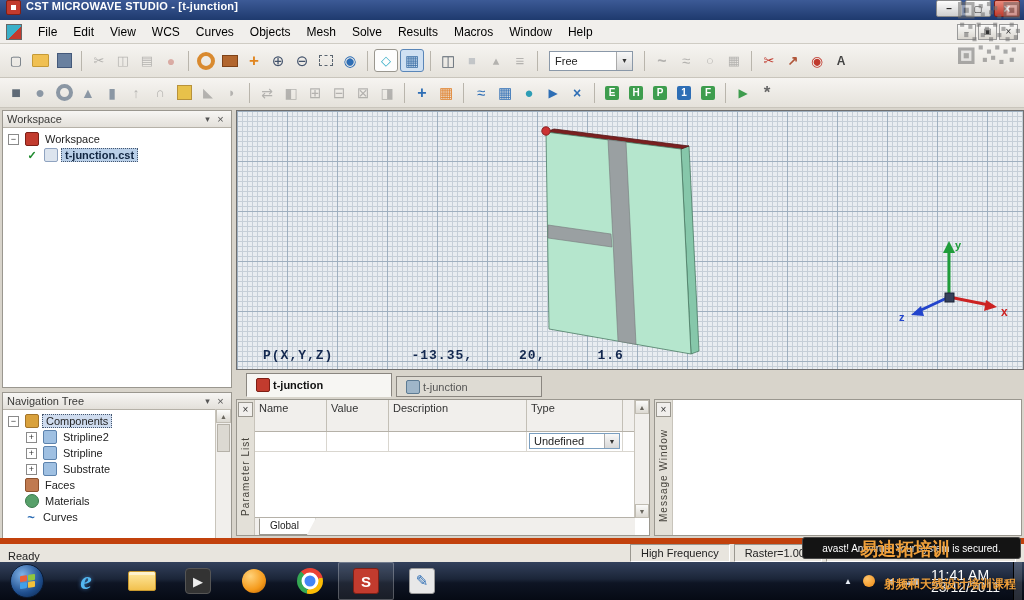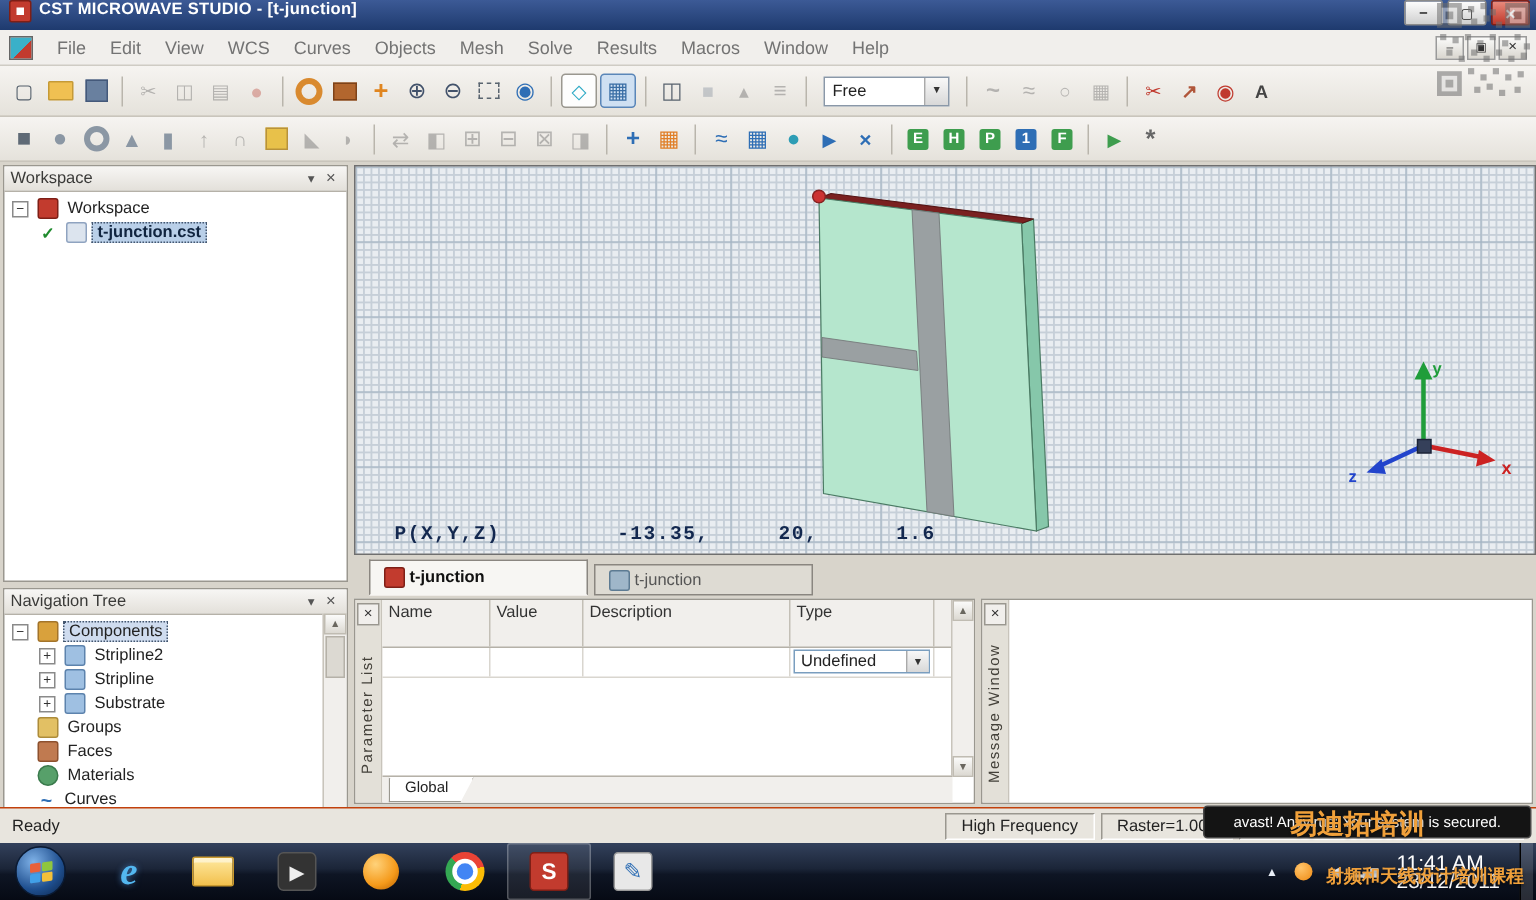--- a/index.html
+++ b/index.html
@@ -12,21 +12,21 @@
   .tb-title{color:#fff;font-weight:bold;font-size:11px;letter-spacing:.2px;flex:1;white-space:nowrap;}
   .wb{width:24px;height:15px;margin-left:3px;border:1px solid #8a8a8a;border-radius:2px;background:linear-gradient(#fdfdfd,#cfcfcf);display:flex;align-items:center;justify-content:center;color:#222;flex:none;}
   .wb-min::before{content:"–";font-size:10px;font-weight:bold;}
   .wb-max::before{content:"▢";font-size:9px;}
   .wb-close{background:linear-gradient(#e98b7d,#c0392b);color:#fff;border-color:#7e1f16;}
   .wb-close::before{content:"×";font-size:12px;font-weight:bold;}
 
   
   .menubar{position:absolute;left:0;top:20px;width:100%;height:24px;background:#f1efec;border-bottom:1px solid #cfccc4;display:flex;align-items:center;box-sizing:border-box;padding:0 6px;font-size:12px;}
   .ic-mdi{width:14px;height:14px;background:linear-gradient(135deg,#3ab0c9 55%,#c23b2e 55%);border:1px solid #666;margin-right:8px;flex:none;}
-  .menu-item{padding:3px 8px;color:#737373;white-space:nowrap;}
+  .menu-item{padding:3px 8px;color:#000000;white-space:nowrap;}
   .menu-spacer{flex:1;}
   .mdi-btn{width:17px;height:14px;margin-left:2px;border:1px solid #9a9a9a;background:linear-gradient(#fbfbfa,#d9d6cf);display:flex;align-items:center;justify-content:center;font-size:8px;color:#333;flex:none;}
   .mdi-min::before{content:"–";}
   .mdi-res::before{content:"▣";}
   .mdi-cls::before{content:"×";font-size:10px;}
 
   
   .toolbar{position:absolute;left:0;width:100%;background:linear-gradient(#f6f4f1,#e5e2db);border-bottom:1px solid #c9c5bc;display:flex;align-items:center;box-sizing:border-box;padding:0 4px;}
   .tb1{top:44px;height:34px;}
   .tb2{top:78px;height:30px;}
@@ -174,21 +174,21 @@
   .w-name{width:72px;}.w-val{width:62px;}.w-desc{width:138px;}.w-type{width:96px;}.w-fill{flex:1;border-right:none;}
   .ddl{display:flex;align-items:center;border:1px solid #7a9ebf;background:#fff;height:16px;margin:1px 2px;padding-left:4px;box-sizing:border-box;}
   .dda{margin-left:auto;width:14px;height:14px;background:linear-gradient(#f8f8f8,#d8d8d8);border-left:1px solid #aaa;display:flex;align-items:center;justify-content:center;flex:none;}
   .dda::before{content:"▼";font-size:7px;color:#333;}
   .pscroll{position:absolute;top:0;right:0;bottom:17px;width:14px;background:#f1efec;border-left:1px solid #c8c4bb;display:flex;flex-direction:column;}
   .global-row{position:absolute;left:0;right:14px;bottom:0;height:17px;border-top:1px solid #b5b1a8;background:#f1efec;display:flex;align-items:stretch;text-align:center;}
   .gtab{margin-left:4px;background:#fff;border:1px solid #9a978f;border-top:1px solid #fff;padding:1px 16px 2px 10px;clip-path:polygon(0 0,100% 0,calc(100% - 9px) 100%,0 100%);font-size:10px;}
   .msgbody{flex:1;background:#fff;}
 
   
-  .status{position:absolute;left:0;top:538px;width:100%;height:24px;background:#e8e5de;border-top:1px solid #c2410c;display:flex;align-items:center;padding:0 8px;box-sizing:border-box;}
+  .status{position:absolute;left:0;top:538px;width:100%;height:24px;background:#e8e5de;border-top:6px solid #c2410c;display:flex;align-items:flex-end;padding:0 8px;box-sizing:border-box;}
   .s-ready{margin-right:auto;}
   .sbox{border:1px solid;border-color:#9a978f #ffffff #ffffff #9a978f;padding:2px 10px;margin-left:4px;white-space:nowrap;box-sizing:border-box;}
   .sbox-mesh{width:190px;overflow:hidden;}
 
   
   .popup{position:absolute;left:802px;top:537px;width:219px;height:22px;background:#141414;border:1px solid #484848;border-radius:3px;color:#fff;font-size:10px;display:flex;align-items:center;justify-content:center;z-index:50;box-sizing:border-box;white-space:nowrap;}
   .wm-brand{position:absolute;left:860px;top:537px;z-index:60;color:#f0a03a;font-weight:bold;font-size:18px;text-shadow:0 1px 2px rgba(0,0,0,.45);}
   .wm-course{position:absolute;right:8px;top:576px;z-index:120;color:#f0a03a;font-weight:bold;font-size:12px;text-shadow:0 1px 2px rgba(0,0,0,.45);}
   .qr{position:absolute;right:4px;top:2px;z-index:300;opacity:.55;}
 
@@ -370,25 +370,20 @@
       </div>
       <div class="trow indent1">
         <span class="exp exp-plus"></span>
         <span class="ic ic-solid"></span>
         <span class="tlabel">Stripline</span>
       </div>
       <div class="trow indent1">
         <span class="exp exp-plus"></span>
         <span class="ic ic-solid"></span>
         <span class="tlabel">Substrate</span>
-      </div>
-      <div class="trow">
-        <span class="exp" style="visibility:hidden"></span>
-        <span class="ic ic-groups"></span>
-        <span class="tlabel">Groups</span>
       </div>
       <div class="trow">
         <span class="exp" style="visibility:hidden"></span>
         <span class="ic ic-faces"></span>
         <span class="tlabel">Faces</span>
       </div>
       <div class="trow">
         <span class="exp" style="visibility:hidden"></span>
         <span class="ic ic-mat"></span>
         <span class="tlabel">Materials</span>

